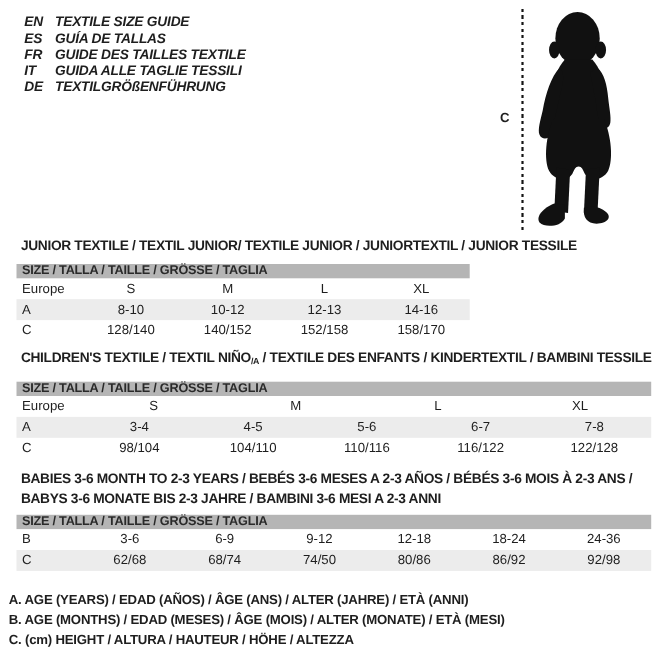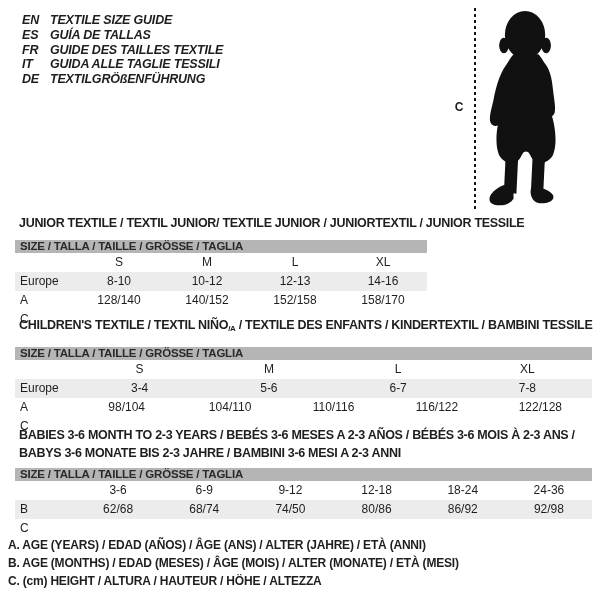--- a/index.html
+++ b/index.html
@@ -27,21 +27,21 @@
   
   .size-table{position:absolute;left:15px;}
   .t-junior{top:240px;width:412px;}
   .t-children{top:347px;width:577px;}
   .t-babies{top:468px;width:577px;}
   .size-bar{height:13px;line-height:13px;background:#b5b5b5;color:#2a2a2a;
     font-size:11.5px;font-weight:bold;padding-left:5px;letter-spacing:-0.2px;}
   .trow{display:flex;height:19px;line-height:19px;font-size:12px;}
   .trow.alt{background:#ececec;}
   .cell{flex:1 1 0;text-align:center;}
-  .cell.rlabel{flex:0 0 55px;text-align:left;padding-left:5px;margin-top:19px;}
+  .cell.rlabel{flex:0 0 55px;text-align:left;padding-left:5px;}
   
   .footnotes{position:absolute;left:8px;top:536px;font-size:12px;font-weight:bold;
     letter-spacing:-0.2px;}
   .footnote{height:18px;line-height:18px;white-space:nowrap;}
 </style>
 </head>
 <body>
 
 <div class="canvas">
 
@@ -118,20 +118,21 @@
     <div class="trow">
       <span class="cell rlabel">Europe</span>
       <span class="cell">S</span>
       <span class="cell">M</span>
       <span class="cell">L</span>
       <span class="cell">XL</span>
     </div>
     <div class="trow alt">
       <span class="cell rlabel">A</span>
       <span class="cell">3-4</span>
+      <span class="cell">4-5</span>
       <span class="cell">5-6</span>
       <span class="cell">6-7</span>
       <span class="cell">7-8</span>
     </div>
     <div class="trow">
       <span class="cell rlabel">C</span>
       <span class="cell">98/104</span>
       <span class="cell">104/110</span>
       <span class="cell">110/116</span>
       <span class="cell">116/122</span>

